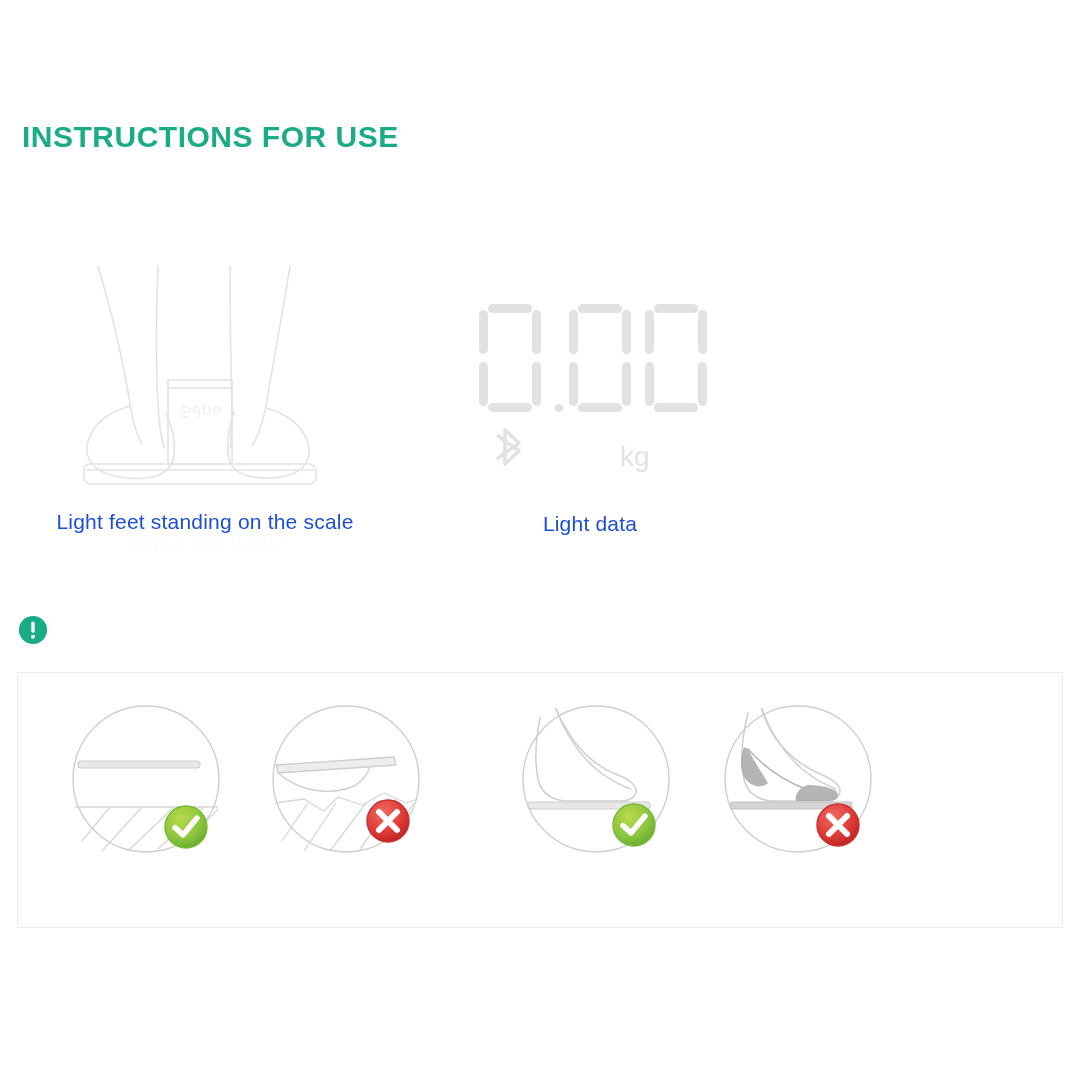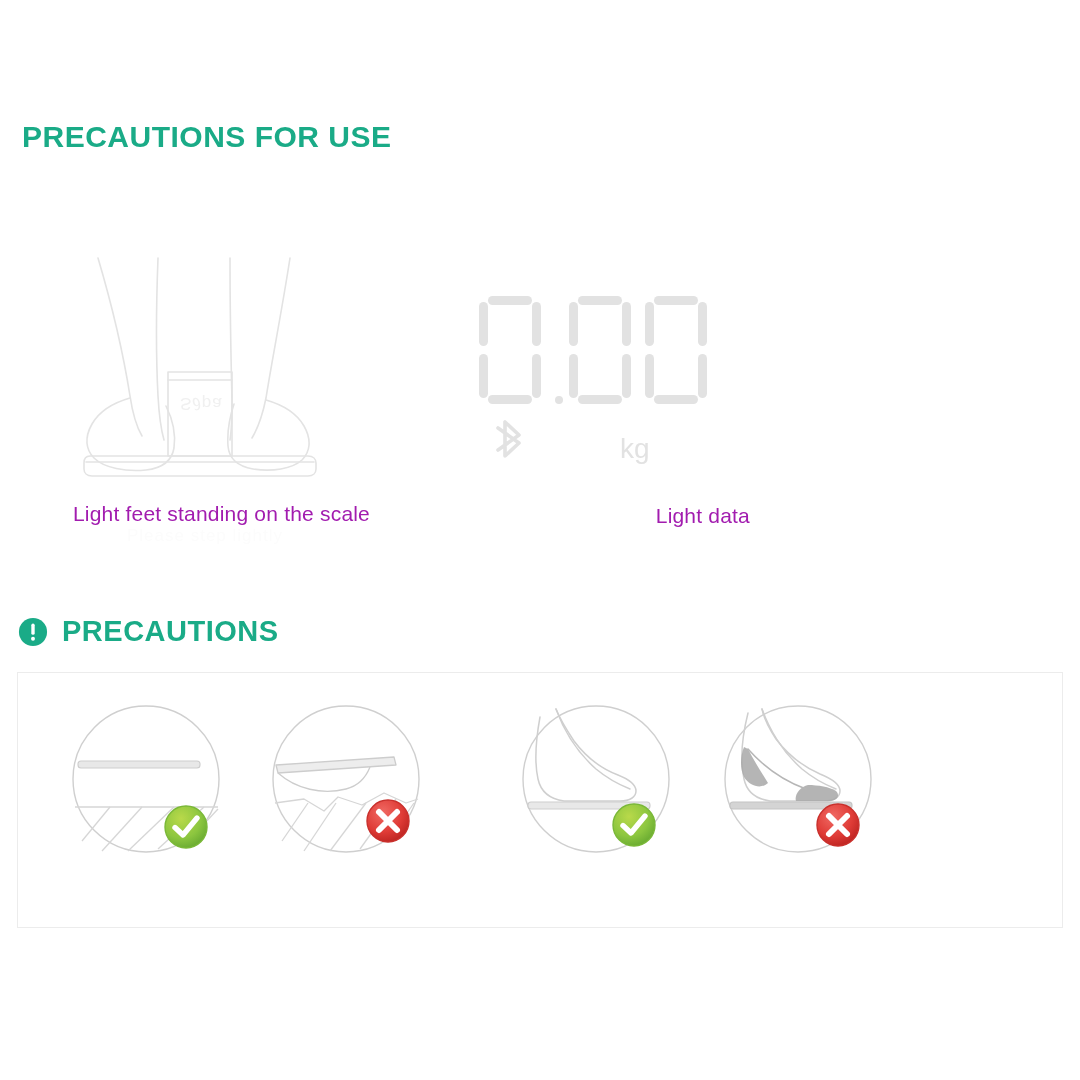--- a/index.html
+++ b/index.html
@@ -53,35 +53,35 @@
   
   #steps {
     position: absolute;
     left: 0;
     top: 230px;
     width: 1080px;
     height: 310px;
   }
   .step {
     position: absolute;
-    top: 0;
-    text-align: right;
+    top: 8px;
+    text-align: center;
   }
   #step-1 { left: 40px;  width: 330px; }
   #step-2 { left: 430px; width: 320px; }
   .step-art {
     height: 250px;
     display: flex;
     align-items: flex-end;
     justify-content: center;
   }
   .step-caption {
     margin-top: 24px;
     font-size: 21px;
-    color: #a21caf;
+    color: #1d4ed8;
     letter-spacing: 0.2px;
     white-space: nowrap;
   }
   #step-1 .step-caption { margin-top: 22px; }
   .faint-watermark {
     position: absolute;
     left: 50%;
     transform: translateX(-50%);
     top: 296px;
     font-size: 17px;
@@ -121,21 +121,21 @@
   }
   #prec-1 { left: 48px;  }
   #prec-2 { left: 248px; }
   #prec-3 { left: 498px; }
   #prec-4 { left: 700px; }
   .prec-item svg { display: block; }
 </style>
 </head>
 <body>
 
-<div class="section-heading" id="instructions-heading">PRECAUTIONS FOR USE</div>
+<div class="section-heading" id="instructions-heading">INSTRUCTIONS FOR USE</div>
 
 <div id="steps">
 
   <div class="step" id="step-1">
     <div class="step-art">
       <svg width="250" height="230" viewBox="0 0 250 230" aria-hidden="true">
         <g fill="none" stroke="#e3e3e3" stroke-width="1.6" stroke-linejoin="round" stroke-linecap="round">
 
           <path d="M18 8 C 34 62, 44 108, 50 146 C 53 166, 56 176, 62 186"></path>
           <path d="M78 8 C 76 60, 76 108, 78 146 C 79 164, 80 176, 84 190"></path>
@@ -216,21 +216,20 @@
   </div>
 
 </div>
 
 <div id="precautions-block">
   <svg class="warn-badge" viewBox="0 0 32 32" aria-hidden="true">
     <circle cx="16" cy="16" r="15" fill="#1aab87"></circle>
     <rect x="14.2" y="7" width="3.6" height="12" rx="1.8" fill="#ffffff"></rect>
     <circle cx="16" cy="23.2" r="2.1" fill="#ffffff"></circle>
   </svg>
-  <div id="precautions-heading-text">PRECAUTIONS</div>
 </div>
 
 <div id="precautions-panel">
   <div class="prec-items">
 
     <div class="prec-item" id="prec-1">
       <svg width="170" height="170" viewBox="0 0 170 170" aria-hidden="true">
         <circle cx="80" cy="80" r="73" fill="none" stroke="#cfcfcf" stroke-width="1.4"></circle>
         <g fill="none" stroke="#d6d6d6" stroke-width="1.3">
 

